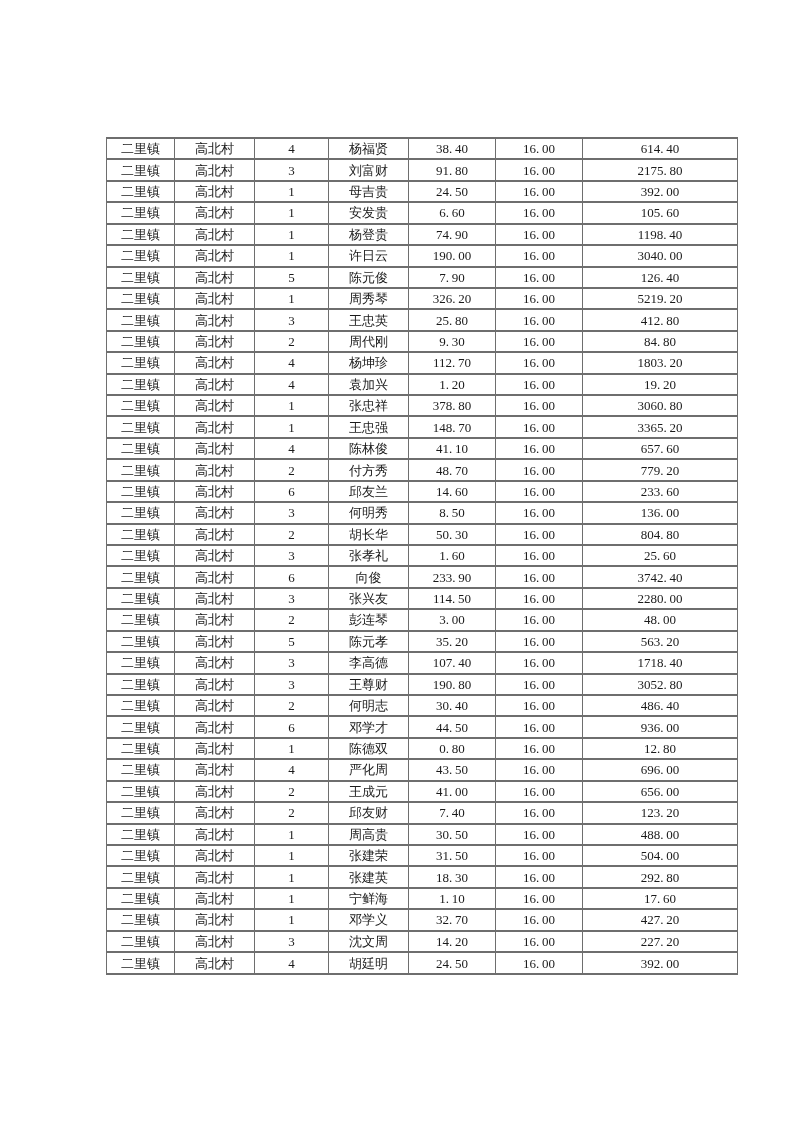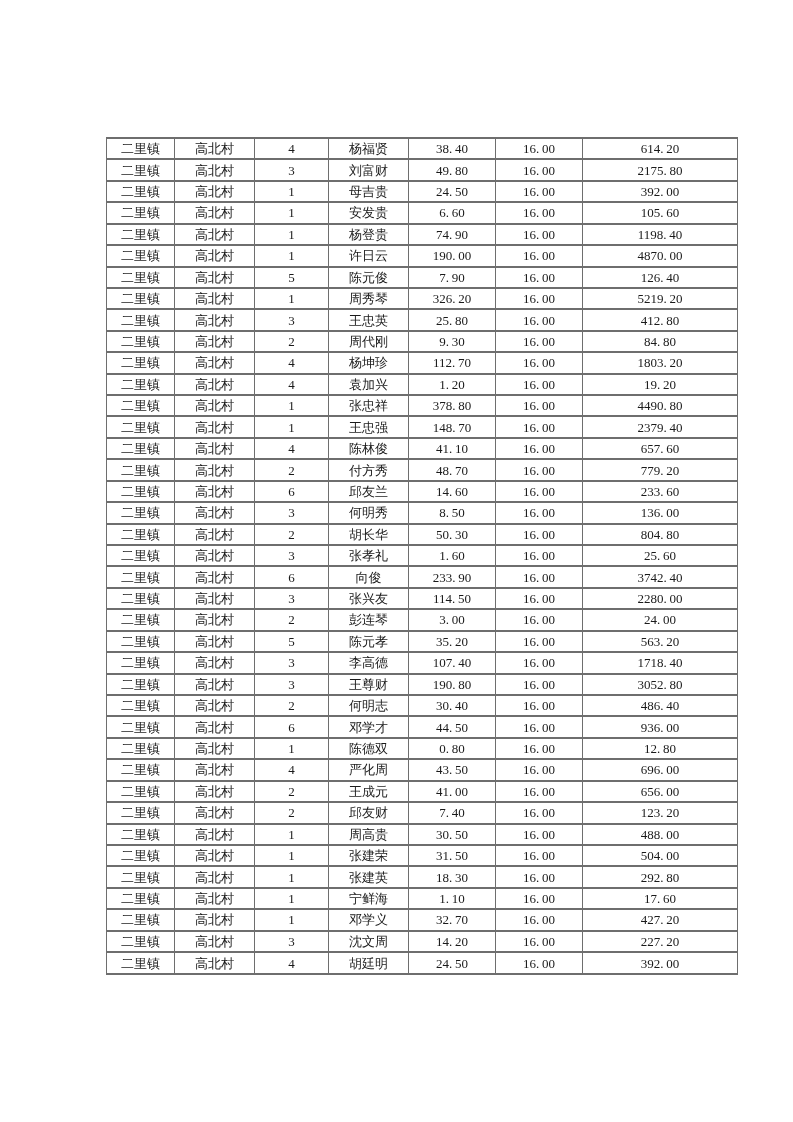--- a/index.html
+++ b/index.html
@@ -57,28 +57,28 @@
         <col class="c7">
     </colgroup>
     <tbody>
         <tr>
           <td>二里镇</td>
           <td>高北村</td>
           <td>4</td>
           <td>杨福贤</td>
           <td>38. 40</td>
           <td>16. 00</td>
-          <td>614. 20</td>
+          <td>614. 40</td>
         </tr>
         <tr>
           <td>二里镇</td>
           <td>高北村</td>
           <td>3</td>
           <td>刘富财</td>
-          <td>49. 80</td>
+          <td>91. 80</td>
           <td>16. 00</td>
           <td>2175. 80</td>
         </tr>
         <tr>
           <td>二里镇</td>
           <td>高北村</td>
           <td>1</td>
           <td>母吉贵</td>
           <td>24. 50</td>
           <td>16. 00</td>
@@ -102,21 +102,21 @@
           <td>16. 00</td>
           <td>1198. 40</td>
         </tr>
         <tr>
           <td>二里镇</td>
           <td>高北村</td>
           <td>1</td>
           <td>许日云</td>
           <td>190. 00</td>
           <td>16. 00</td>
-          <td>4870. 00</td>
+          <td>3040. 00</td>
         </tr>
         <tr>
           <td>二里镇</td>
           <td>高北村</td>
           <td>5</td>
           <td>陈元俊</td>
           <td>7. 90</td>
           <td>16. 00</td>
           <td>126. 40</td>
         </tr>
@@ -165,30 +165,30 @@
           <td>16. 00</td>
           <td>19. 20</td>
         </tr>
         <tr>
           <td>二里镇</td>
           <td>高北村</td>
           <td>1</td>
           <td>张忠祥</td>
           <td>378. 80</td>
           <td>16. 00</td>
-          <td>4490. 80</td>
+          <td>3060. 80</td>
         </tr>
         <tr>
           <td>二里镇</td>
           <td>高北村</td>
           <td>1</td>
           <td>王忠强</td>
           <td>148. 70</td>
           <td>16. 00</td>
-          <td>2379. 40</td>
+          <td>3365. 20</td>
         </tr>
         <tr>
           <td>二里镇</td>
           <td>高北村</td>
           <td>4</td>
           <td>陈林俊</td>
           <td>41. 10</td>
           <td>16. 00</td>
           <td>657. 60</td>
         </tr>
@@ -255,21 +255,21 @@
           <td>16. 00</td>
           <td>2280. 00</td>
         </tr>
         <tr>
           <td>二里镇</td>
           <td>高北村</td>
           <td>2</td>
           <td>彭连琴</td>
           <td>3. 00</td>
           <td>16. 00</td>
-          <td>24. 00</td>
+          <td>48. 00</td>
         </tr>
         <tr>
           <td>二里镇</td>
           <td>高北村</td>
           <td>5</td>
           <td>陈元孝</td>
           <td>35. 20</td>
           <td>16. 00</td>
           <td>563. 20</td>
         </tr>

